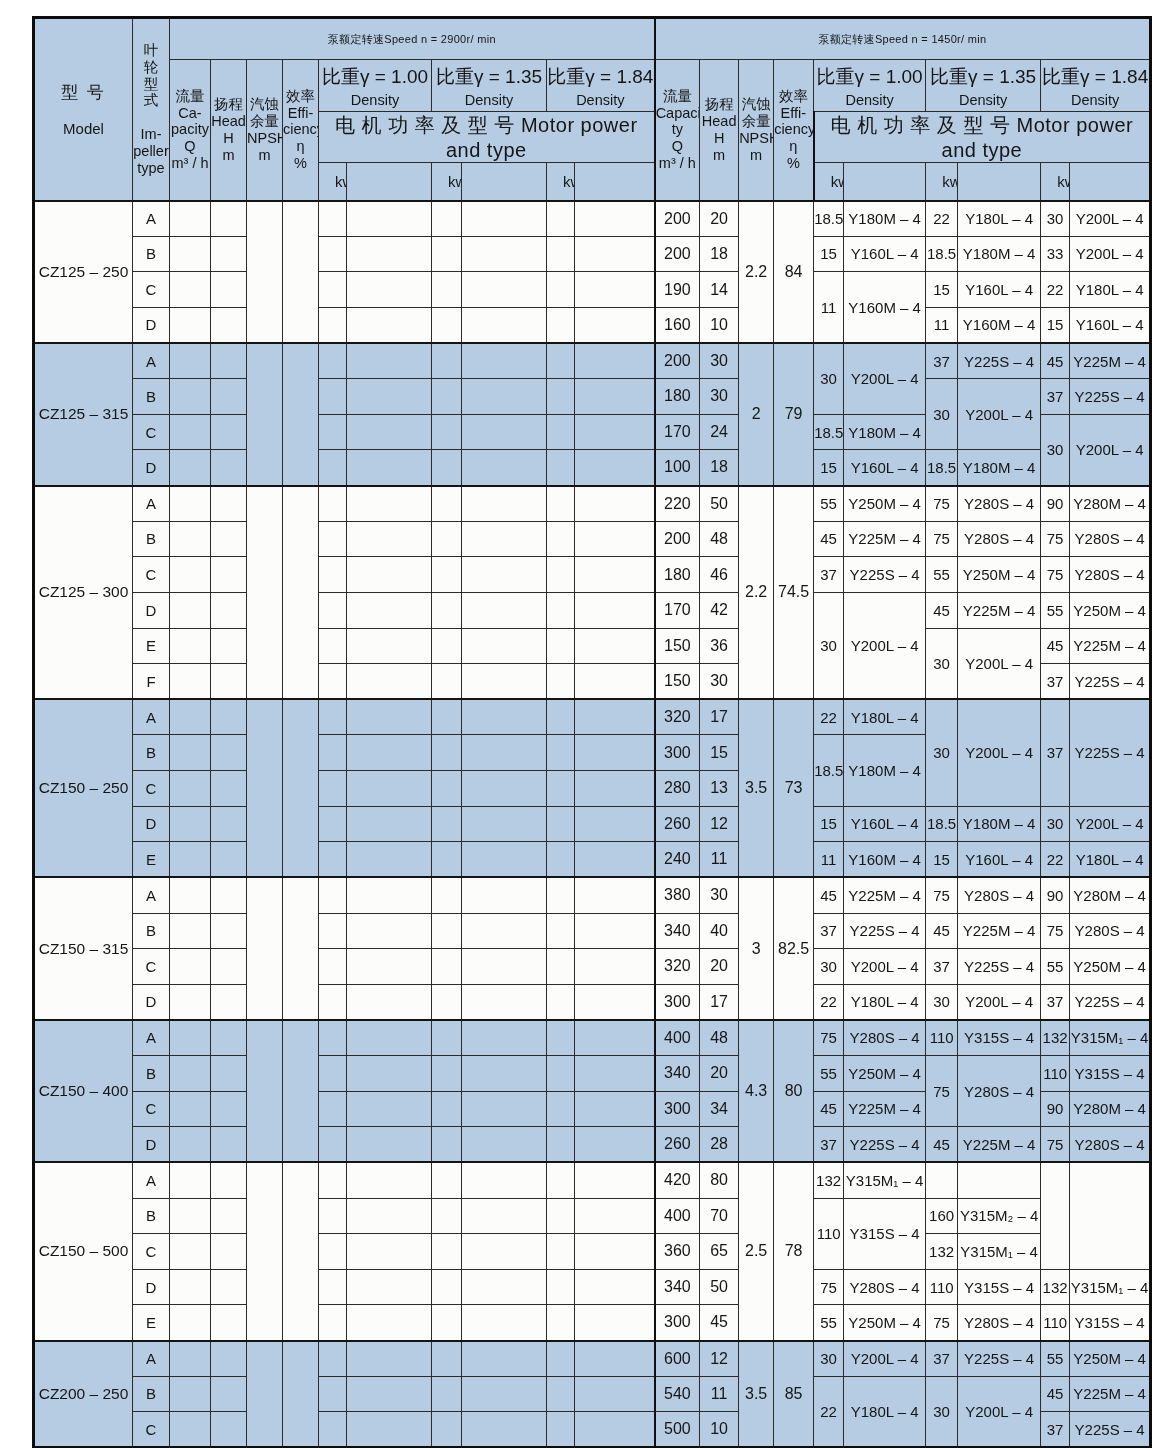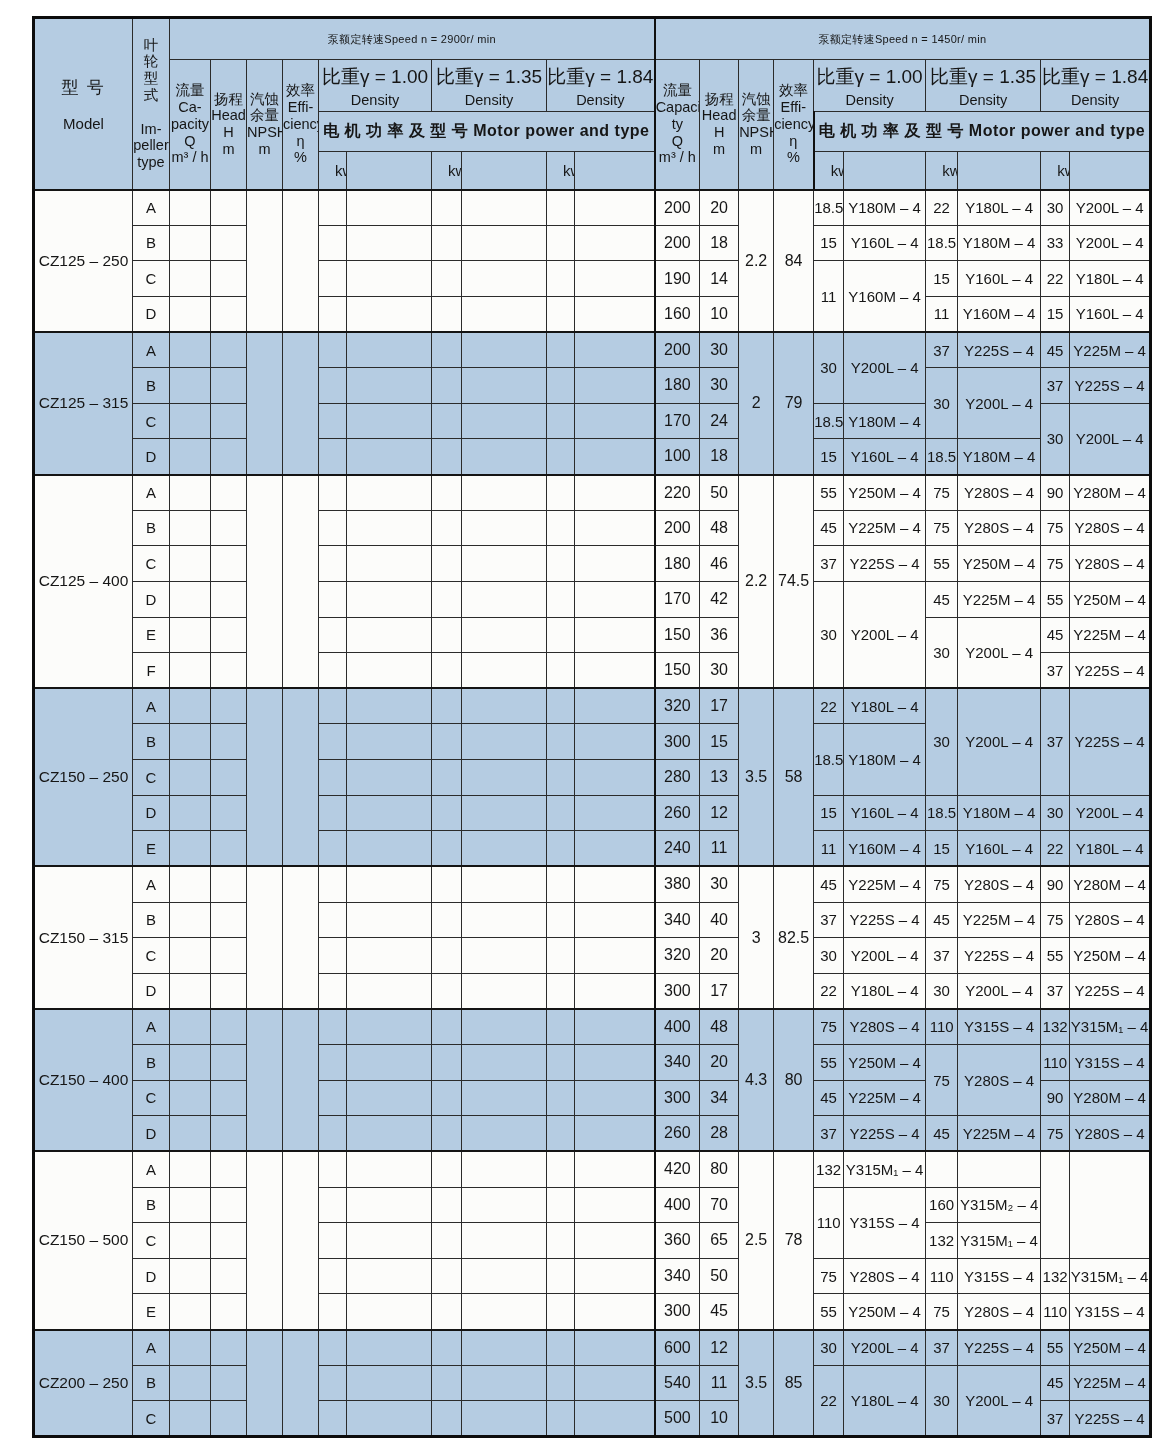--- a/index.html
+++ b/index.html
@@ -27,26 +27,26 @@
   thead tr.r3{height:40px}
   thead tr.r4{height:38px}
   thead tr.r4 th{border-bottom:2px solid #141414;}
   tbody tr{height:35.63px}
   tr.wht td{background:#fcfcfa;}
   tr.blu td{background:#b5cce2;}
   tr.bstart td{border-top:2px solid #141414;}
   .sep{border-left:2.5px solid #101010 !important;}
   th{font-weight:normal;}
   .speed{font-size:11px;letter-spacing:.3px;}
-  .mh1{font-size:17px;letter-spacing:2px;font-family:Liberation Serif, serif;}
+  .mh1{font-size:17px;letter-spacing:2px;}
   .mh2{font-size:15px;margin-top:16px;}
   .vh{font-size:14.5px;line-height:1.16;white-space:pre-line;}
   .dens1{font-size:19px;}
   .dens2{font-size:14.5px;margin-top:2px;}
-  .motor{font-size:16px;letter-spacing:.5px;font-weight:bold;}
+  .motor{font-size:20px;letter-spacing:.5px;}
   .kwh{font-size:15px;text-align:left;padding-left:16px;}
   td.model{font-size:15.5px;margin-left:12px;}
   td.ltr{font-size:15px;}
   td.num{font-size:16px;}
   td.kwv{font-size:15px;}
   td.typ{font-size:15px;}
 </style>
 </head>
 <body>
 
@@ -323,21 +323,21 @@
         <td></td>
         <td></td>
         <td class="sep num">100</td>
         <td class="num">18</td>
         <td class="kwv">15</td>
         <td class="typ">Y160L – 4</td>
         <td class="kwv">18.5</td>
         <td class="typ">Y180M – 4</td>
       </tr>
       <tr class="wht bstart">
-        <td class="model" rowspan="6">CZ125 – 400</td>
+        <td class="model" rowspan="6">CZ125 – 300</td>
         <td class="ltr">A</td>
         <td></td>
         <td></td>
         <td rowspan="6"></td>
         <td rowspan="6"></td>
         <td></td>
         <td></td>
         <td></td>
         <td></td>
         <td></td>
@@ -451,21 +451,21 @@
         <td rowspan="5"></td>
         <td></td>
         <td></td>
         <td></td>
         <td></td>
         <td></td>
         <td></td>
         <td class="sep num">320</td>
         <td class="num">17</td>
         <td class="num" rowspan="5">3.5</td>
-        <td class="num" rowspan="5">58</td>
+        <td class="num" rowspan="5">73</td>
         <td class="kwv">22</td>
         <td class="typ">Y180L – 4</td>
         <td class="kwv" rowspan="3">30</td>
         <td class="typ" rowspan="3">Y200L – 4</td>
         <td class="kwv" rowspan="3">37</td>
         <td class="typ" rowspan="3">Y225S – 4</td>
       </tr>
       <tr class="blu">
         <td class="ltr">B</td>
         <td></td>

